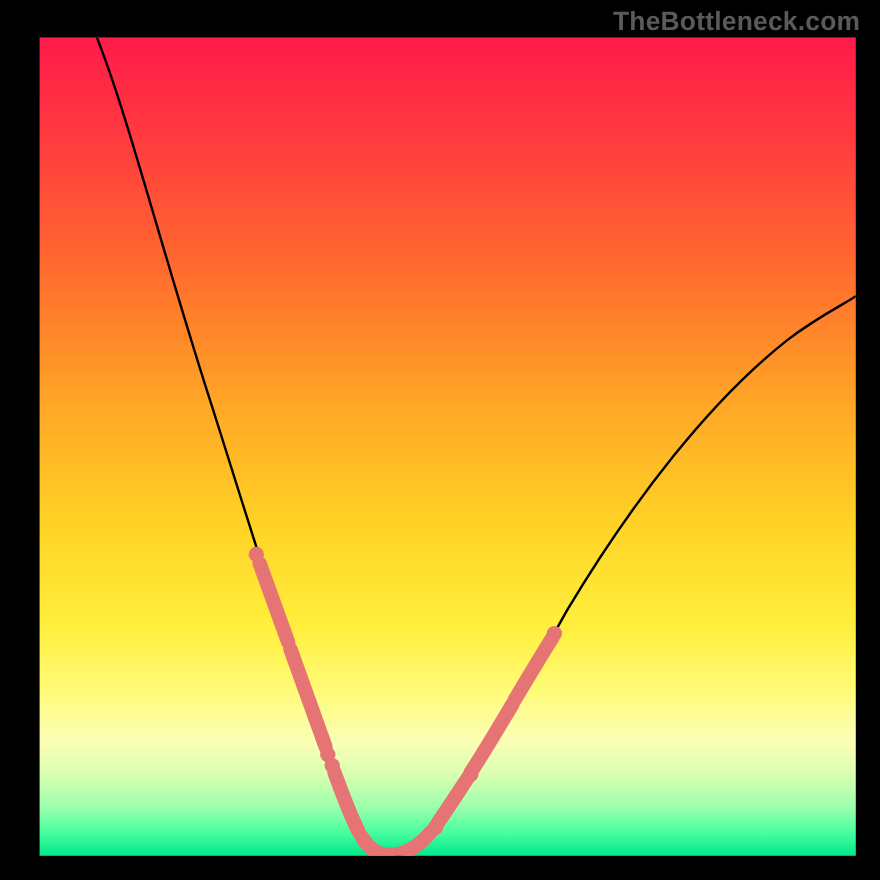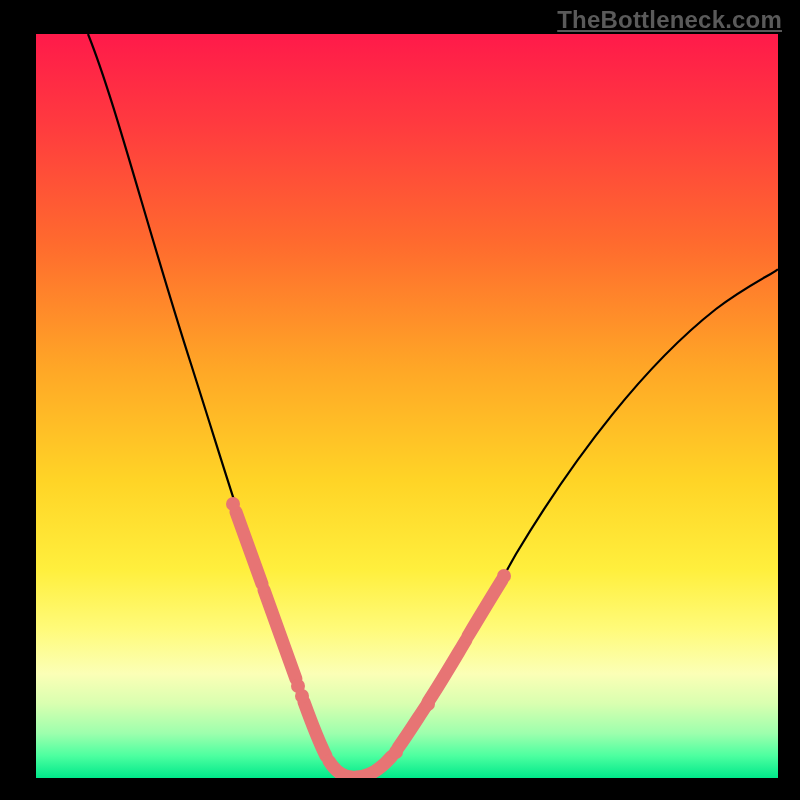--- a/index.html
+++ b/index.html
@@ -40,21 +40,20 @@
   }
   .watermark {
     position: absolute;
     top: 6px;
     right: 18px;
     font-family: Arial, Helvetica, sans-serif;
     font-size: 24px;
     font-weight: 600;
     color: #5a5a5a;
     letter-spacing: 0.2px;
-    text-decoration: underline;
   }
   svg.curve {
     position: absolute;
     left: 0;
     top: 0;
     width: 742px;
     height: 744px;
   }
   .dot {
     fill: #E77474;

